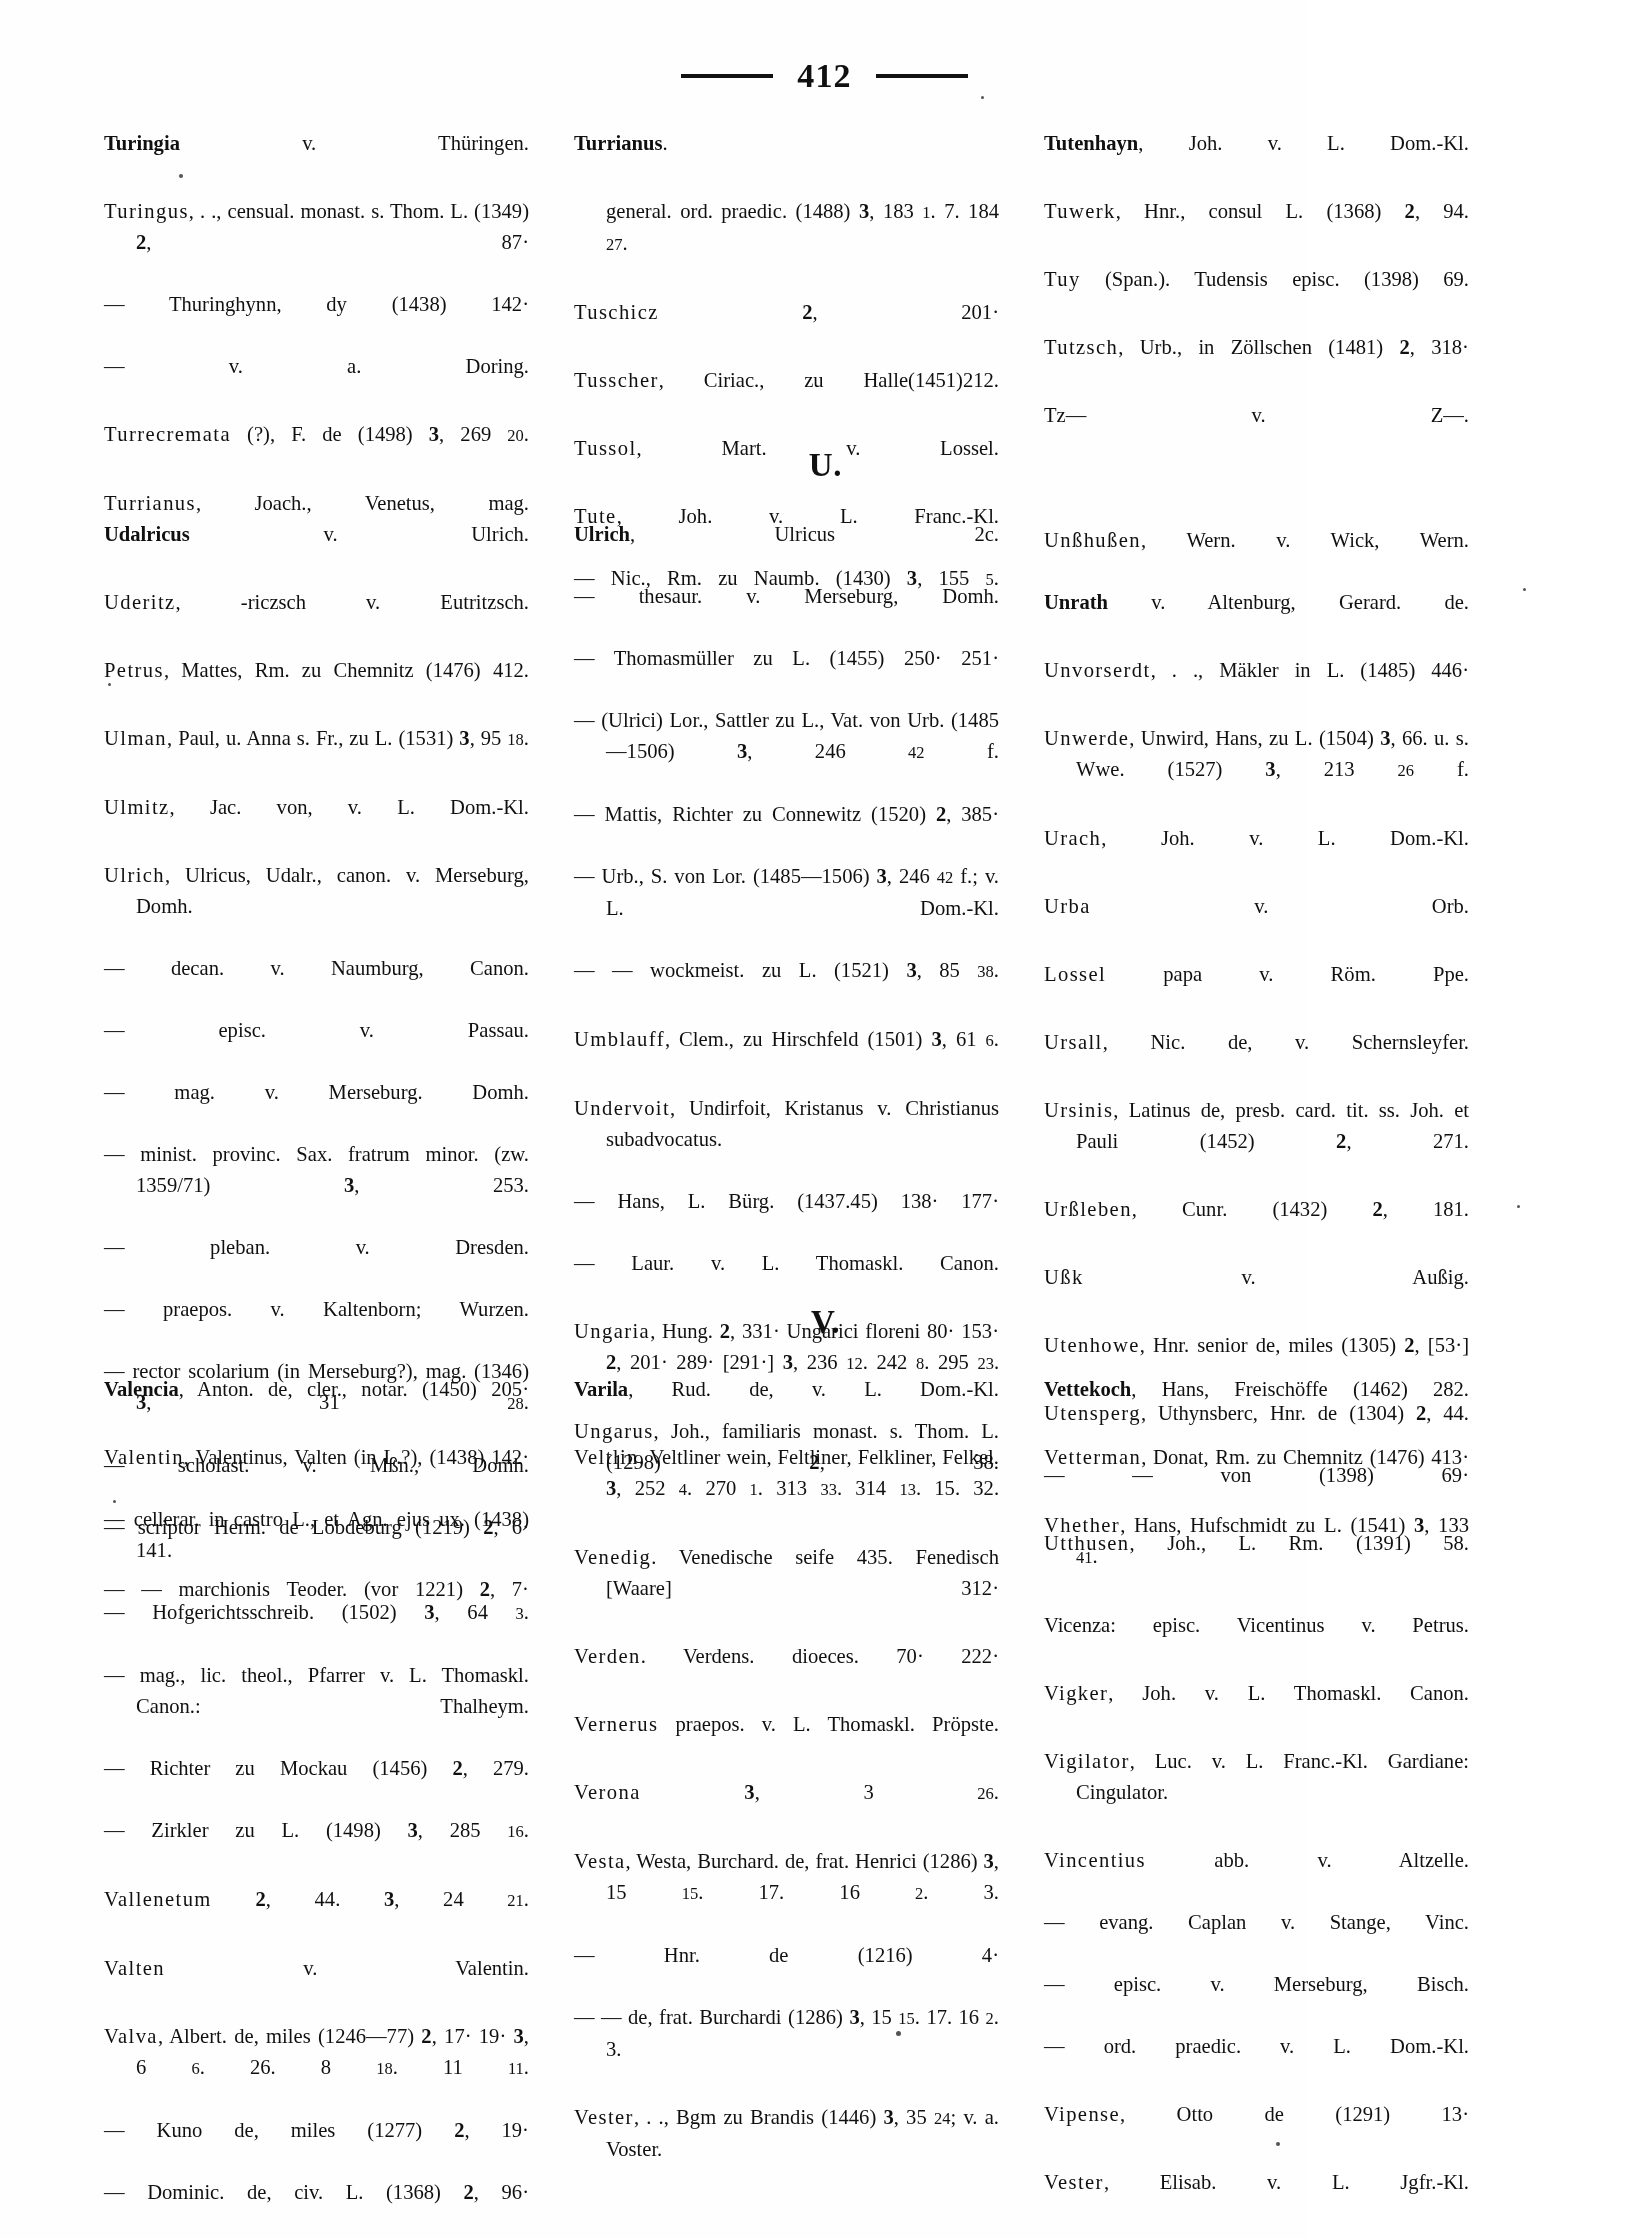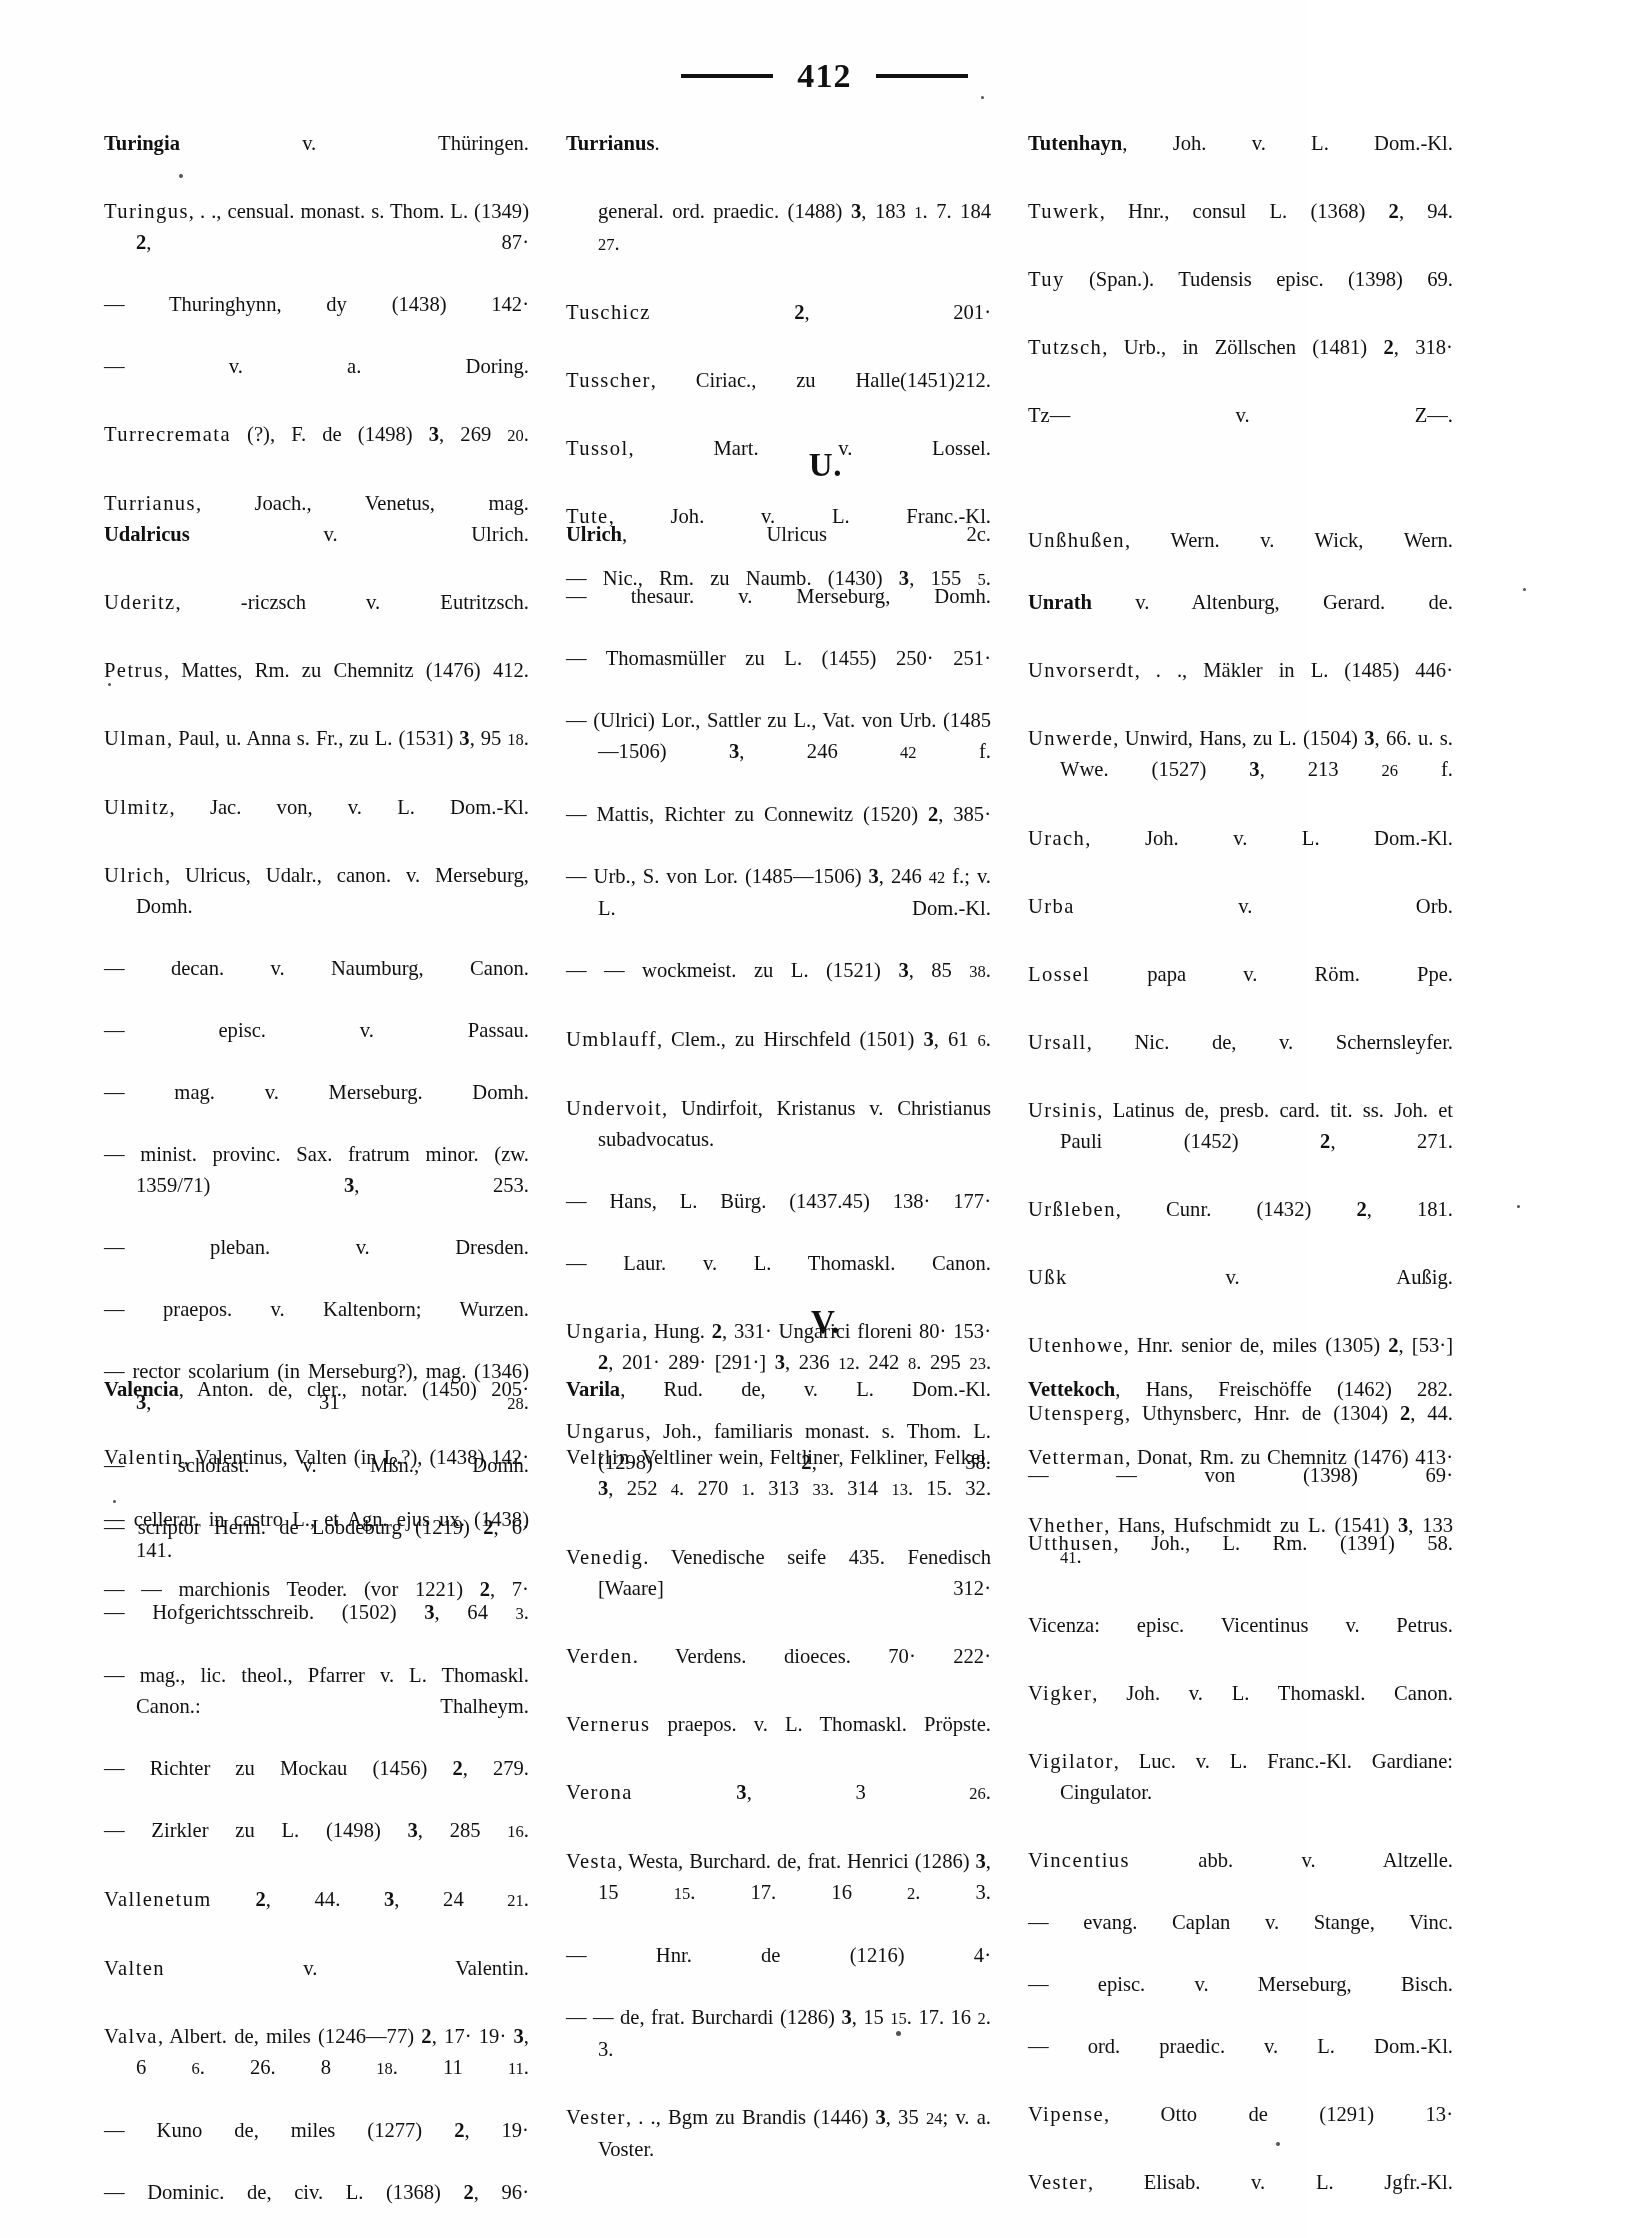--- a/index.html
+++ b/index.html
@@ -69,21 +69,21 @@
   }
   #block-t { top: 128px; }
   #block-u-head { top: 447px; }
   #block-u { top: 519px; font-family: Liberation Serif, serif; }
   #block-v-head { top: 1304px; }
   #block-v { top: 1374px; }
 
   .cols {
     display: flex;
     flex-direction: row;
-    gap: 8px;
+    gap: 16px;
   }
   .col {
     width: 425px;
     margin-right: 29px;
     box-sizing: border-box;
   }
   .col:last-child { margin-right: 0; }
 
   
   .entry {

